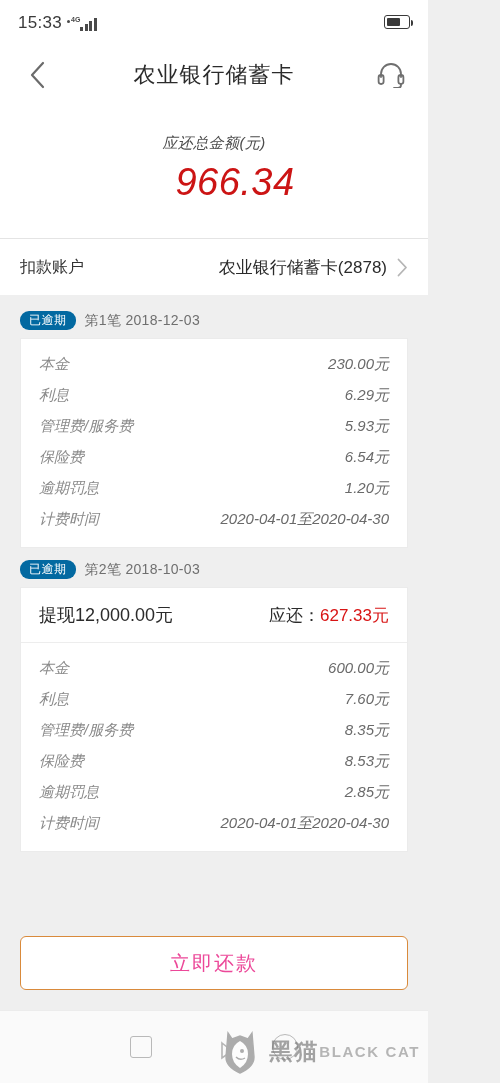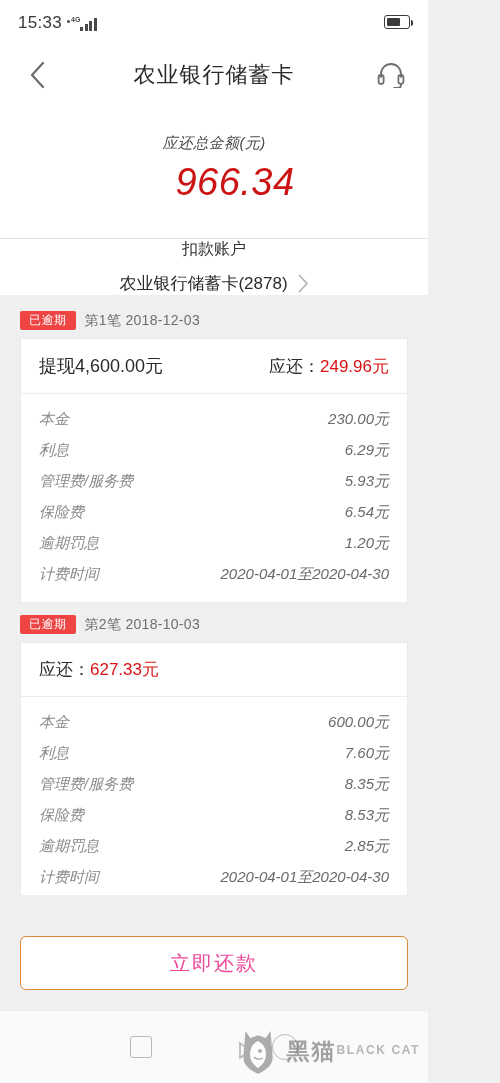--- a/index.html
+++ b/index.html
@@ -54,38 +54,37 @@
   .total-label { font-size:15px; color:#4c4c4c; letter-spacing:.4px; }
   .total-value { font-size:38px; color:#cc1414; margin-top:8px; letter-spacing:.5px;padding-left:42px; }
 
   .thin-sep { height:1px; background:#e4e4e4; }
 
   
   .account-row {
     background:#ffffff; height:56px;
     display:flex; align-items:center; justify-content:space-between;
     padding:0 20px;
-    flex-direction:column;
   }
   .account-label { font-size:16px; color:#333; }
   .account-right { display:flex; align-items:center; gap:10px; }
   .account-value { font-size:17px; color:#2b2b2b; }
 
   
   .list-area {
     background:#efefef;
     height:600px;
     overflow:hidden;
     padding-top:10px;
   }
   .loan-block { margin-bottom:6px; }
   .loan-meta { display:flex; align-items:center; gap:9px; padding:6px 20px 8px; }
   .badge {
-    background:#ef4444; color:#fff; font-size:12px;
-    padding:3px 9px 4px; border-radius:2px; line-height:1; letter-spacing:.5px;
+    background:#0369a1; color:#fff; font-size:12px;
+    padding:3px 9px 4px; border-radius:9px; line-height:1; letter-spacing:.5px;
   }
   .loan-meta-text { font-size:14px; color:#6f6f6f; letter-spacing:.3px; }
 
   .card {
     background:#ffffff; margin:0 20px; border:1px solid #ebebeb;
   }
   .card-head {
     display:flex; align-items:center; justify-content:space-between;
     padding:15px 18px; border-bottom:1px solid #ededed;
   }
@@ -122,21 +121,21 @@
   }
   .sq { width:22px;height:22px;border:1.5px solid #b9b9b9; border-radius:3px; }
   .ci { width:26px;height:26px;border:1.5px solid #b9b9b9; border-radius:50%; }
 
   .watermark {
     position:absolute; right:8px; bottom:8px;
     display:flex; align-items:center; gap:7px; opacity:.62;
   }
   .wm-text { display:flex; flex-direction:row; align-items:flex-start; line-height:1;}
   .wm-cn { font-size:23px; font-weight:bold; color:#6d6d6d; letter-spacing:2px;}
-  .wm-en { font-size:12px; font-weight:bold; color:#8b8b8b; letter-spacing:1.6px; margin-top:4px;}
+  .wm-en { font-size:15px; font-weight:bold; color:#8b8b8b; letter-spacing:1.6px; margin-top:4px;}
 </style>
 </head>
 <body>
 
 <div id="phone">
 
   <div class="statusbar">
     <div class="status-left">
       <span class="status-time">15:33</span>
       <span class="sig-wrap">
@@ -189,24 +188,20 @@
   </div>
 
   <div class="list-area">
 
     <div class="loan-block">
       <div class="loan-meta">
         <span class="badge">已逾期</span>
         <span class="loan-meta-text">第1笔 2018-12-03</span>
       </div>
       <div class="card">
-        <div class="card-head">
-          <span class="card-head-left">提现4,600.00元</span>
-          <span class="card-head-right"><span>应还：</span><b>249.96元</b></span>
-        </div>
         <div class="card-body">
           <div class="fee-row">
             <span class="fee-label">本金</span>
             <span class="fee-value">230.00元</span>
           </div>
           <div class="fee-row">
             <span class="fee-label">利息</span>
             <span class="fee-value">6.29元</span>
           </div>
           <div class="fee-row">
@@ -229,20 +224,21 @@
       </div>
     </div>
 
     <div class="loan-block">
       <div class="loan-meta">
         <span class="badge">已逾期</span>
         <span class="loan-meta-text">第2笔 2018-10-03</span>
       </div>
       <div class="card">
         <div class="card-head">
+          <span class="card-head-left">提现12,000.00元</span>
           <span class="card-head-right"><span>应还：</span><b>627.33元</b></span>
         </div>
         <div class="card-body">
           <div class="fee-row">
             <span class="fee-label">本金</span>
             <span class="fee-value">600.00元</span>
           </div>
           <div class="fee-row">
             <span class="fee-label">利息</span>
             <span class="fee-value">7.60元</span>

